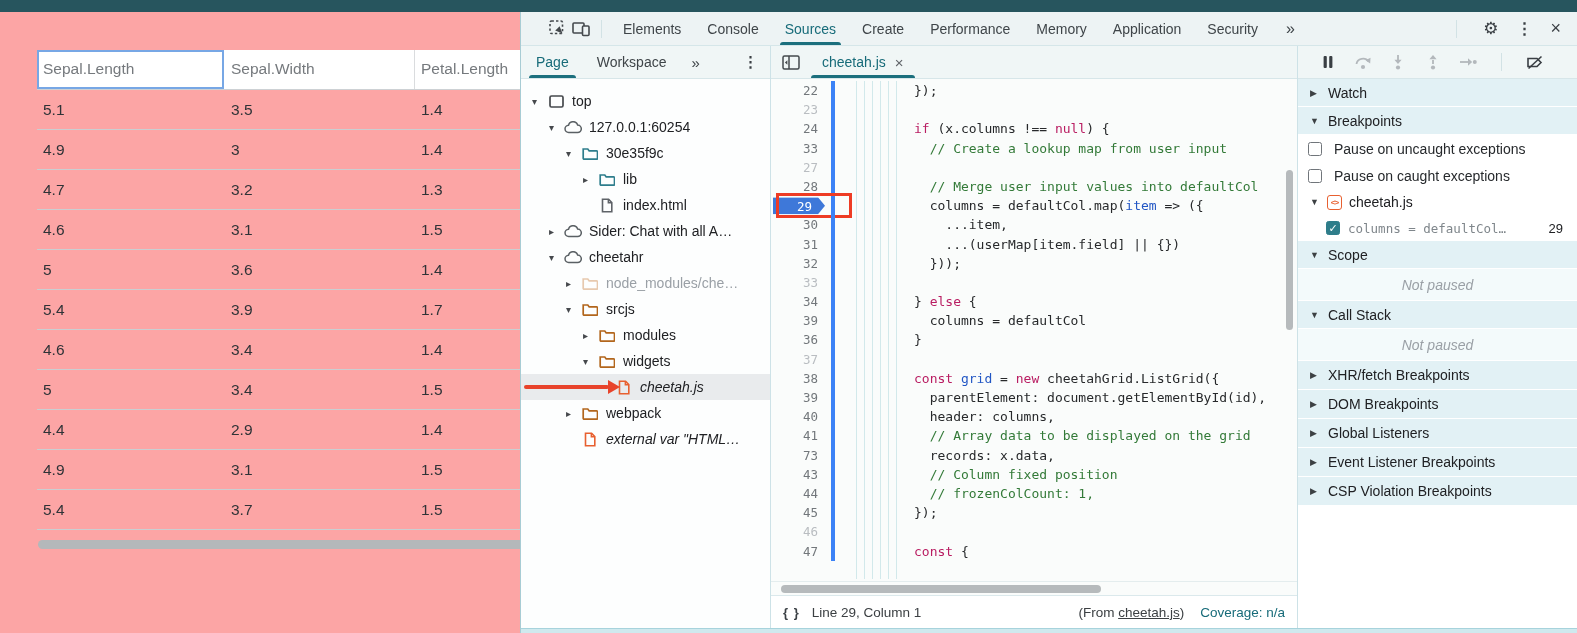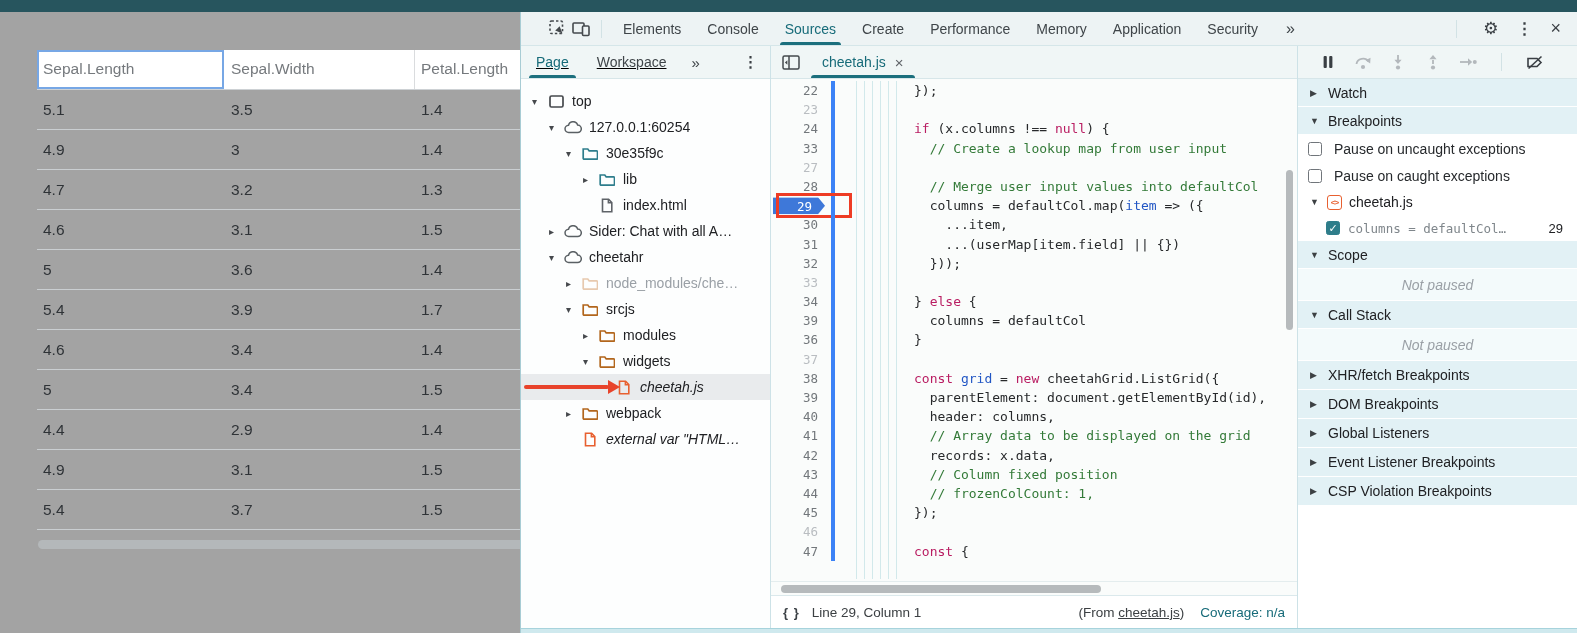--- a/index.html
+++ b/index.html
@@ -4,21 +4,21 @@
 <style>
   * { margin:0; padding:0; box-sizing:border-box; }
   html,body { background:#fff; }
   .screen { position:relative; width:1577px; height:633px; overflow:hidden;
             font-family:"Liberation Sans", sans-serif; background:#fff; }
 
   
   .window-topbar { position:absolute; left:0; top:0; width:1577px; height:12px; background:#27555e; }
 
   
-  .page-area { position:absolute; left:0; top:12px; width:520px; height:621px; background:#a3a3a3; overflow:hidden; }
+  .page-area { position:absolute; left:0; top:12px; width:520px; height:621px; background:#fca5a5; overflow:hidden; }
   .grid-table { position:absolute; left:37px; top:38px; width:483px; overflow:hidden; font-size:15.5px; }
   .g-head { display:grid; grid-template-columns:188px 190px 200px; height:40px; border-bottom:1px solid #cdd1d4; }
   .g-th { line-height:38px; padding-left:6px; color:#75797d; border-right:1px solid #dadcde; background:#fff; white-space:nowrap; overflow:hidden; }
   .g-th.focused { box-shadow:inset 0 0 0 2px #77a7e5; border-right-color:transparent; }
   .g-tr { display:grid; grid-template-columns:188px 190px 200px; height:40px; border-bottom:1px solid #caced1; }
   .g-td { line-height:39px; padding-left:6px; color:#2f3337; }
   .page-hscrollbar { position:absolute; left:38px; top:528px; right:0; height:9px; background:#b4b8ba; border-radius:5px 0 0 5px; }
 
   
   .devtools { position:absolute; left:520px; top:12px; right:0; bottom:0; display:flex; flex-direction:column;
@@ -35,21 +35,21 @@
   .tb-right { margin-left:auto; display:flex; align-items:center; gap:18px; padding-right:16px; }
   .tb-glyph { color:#3a3f44; cursor:default; }
   .gear { font-size:17px; } .kebab { font-size:16px; font-weight:bold; } .closex { font-size:18px; }
 
   .dt-main { flex:1; display:flex; min-height:0; }
   .dt-bottom-strip { flex:none; height:5px; background:#cfe9ee; border-top:1px solid #a7d3dc; }
 
   
   .nav-panel { width:250px; flex:none; border-right:1px solid #cde2e7; display:flex; flex-direction:column; background:#fdfefe; }
   .nav-tabs { flex:none; height:33px; background:#f0f6f6; border-bottom:1px solid #d7e6e9; display:flex; align-items:center; padding:0 12px; }
-  .nav-tabstrip { display:flex; height:100%;text-decoration:underline; }
+  .nav-tabstrip { display:flex; height:100%; }
   .nav-tab { position:relative; height:100%; display:flex; align-items:center; padding:0 3px; margin-right:22px; font-size:14px; color:#3f4549; white-space:nowrap; }
   .nav-tab.active { color:#176b79; }
   .nav-tab.active::after { content:''; position:absolute; left:-4px; right:-4px; bottom:0; height:3px; background:#1b6f7d; border-radius:4px 4px 0 0; }
   .nav-chev { font-size:15px; color:#3f4549; }
   .nav-kebab { margin-left:auto; font-size:15px; font-weight:bold; color:#3a3f44; }
   .tree { flex:1; overflow:hidden; padding-top:9px; }
   .tree-row { position:relative; height:26px; display:flex; align-items:center; gap:7px; padding-right:4px; white-space:nowrap; overflow:hidden; }
   .tree-row.selected { background:#e9ebed; }
   .exp { width:11px; font-size:10px; color:#46494d; text-align:center; flex:none; }
   .ticon { width:18px; display:flex; align-items:center; justify-content:center; flex:none; }
@@ -455,21 +455,21 @@
             </div>
             <div class="code-line">
               <span class="ln">40</span>
               <span class="ct"><span>  header: columns,</span></span>
             </div>
             <div class="code-line">
               <span class="ln">41</span>
               <span class="ct"><span class="tk-c">  // Array data to be displayed on the grid</span></span>
             </div>
             <div class="code-line">
-              <span class="ln">42</span>
+              <span class="ln">73</span>
               <span class="ct"><span>  records: x.data,</span></span>
             </div>
             <div class="code-line">
               <span class="ln">43</span>
               <span class="ct"><span class="tk-c">  // Column fixed position</span></span>
             </div>
             <div class="code-line">
               <span class="ln">44</span>
               <span class="ct"><span class="tk-c">  // frozenColCount: 1,</span></span>
             </div>

